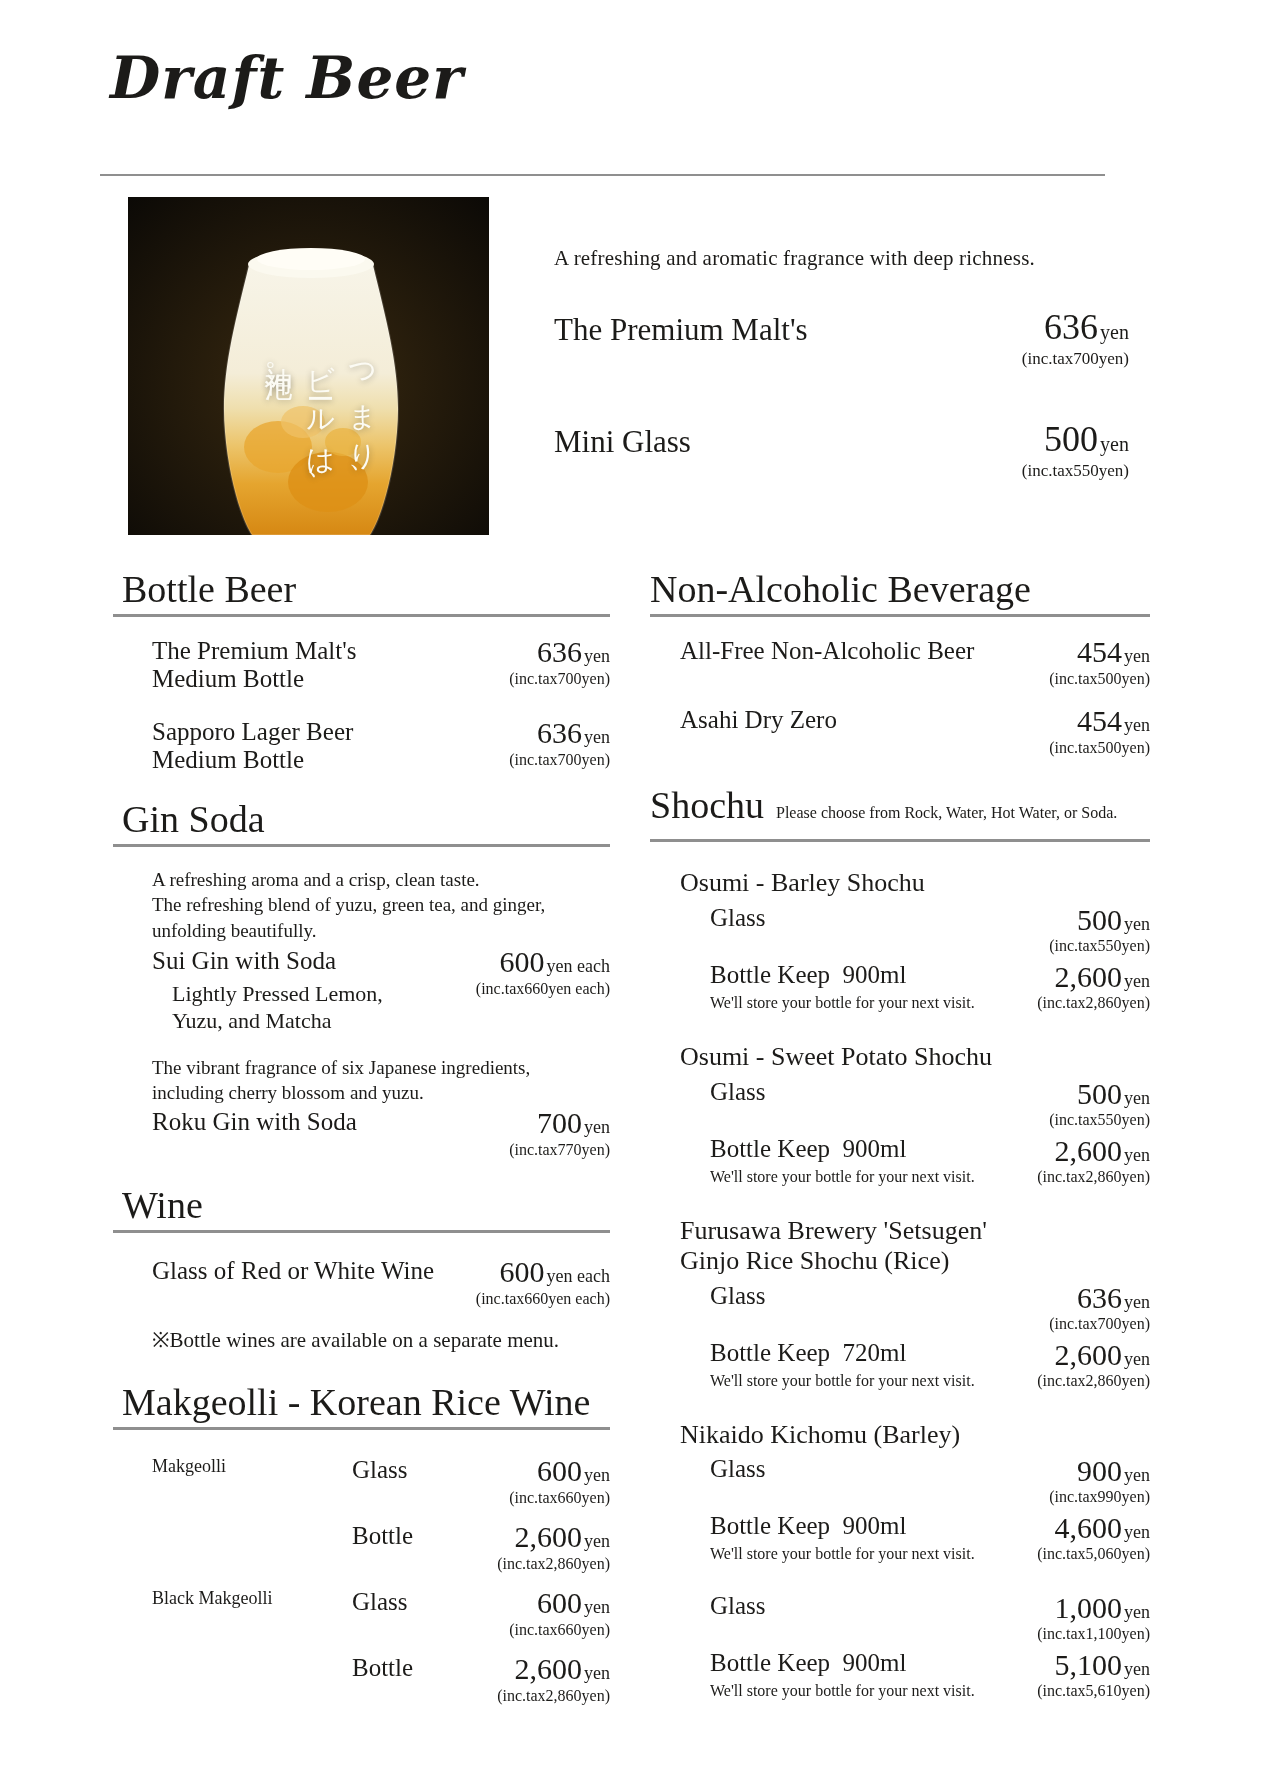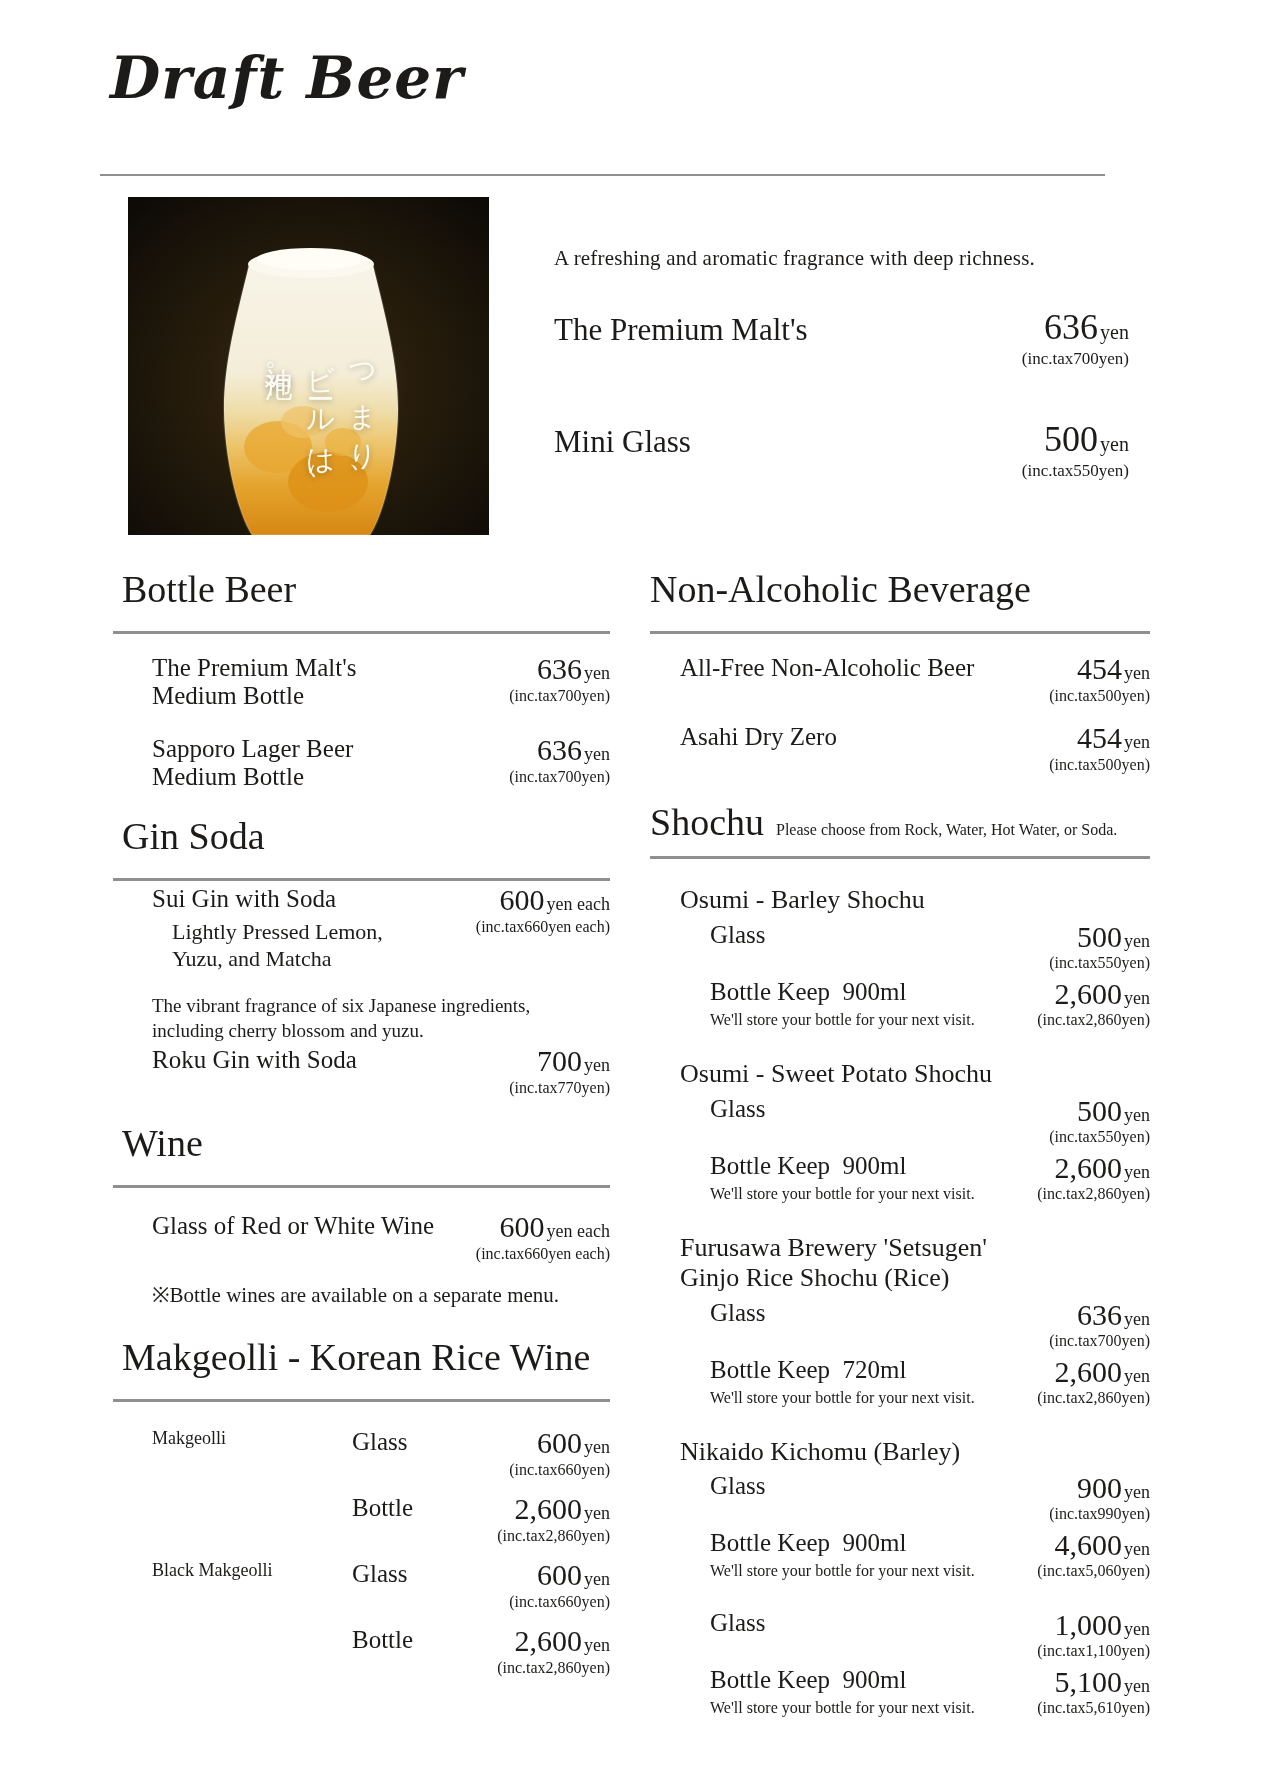--- a/index.html
+++ b/index.html
@@ -33,21 +33,21 @@
   .tax { font-size:17px; line-height:1.25; margin-top:3px; white-space:nowrap; }
 
   
   .col { position:absolute; top:570px; }
   .col-left  { left:113px; width:497px; }
   .col-right { left:650px; width:500px; }
   .col .num  { font-size:30px; }
   .col .unit { font-size:18px; }
   .col .tax  { font-size:16px; margin-top:2px; }
 
-  .sec-head { font-size:38px; line-height:1.0; padding-bottom:23px; border-bottom:3px solid #8f8f8f;
+  .sec-head { font-size:38px; line-height:1.0; padding-bottom:6px; border-bottom:3px solid #8f8f8f;
               white-space:nowrap; }
   .col-left .sec-head { padding-left:9px; }
 
   .lbody { padding-left:39px; }
   .irow { display:flex; justify-content:space-between; align-items:flex-start; }
   .iname { font-size:25px; line-height:1.12; white-space:nowrap; }
   .iname span { display:block; }
 
   .mt20 { margin-top:20px; } .mt13 { margin-top:25px; } .mt17 { margin-top:17px; }
 
@@ -174,20 +174,23 @@
             <div class="pl"><span class="num">636</span><span class="unit">yen</span></div>
             <div class="tax">(inc.tax700yen)</div>
           </div>
         </div>
       </div>
     </div>
 
     <div class="section">
       <div class="sec-head">Gin Soda</div>
       <div class="lbody">
+        <div class="gdesc">A refreshing aroma and a crisp, clean taste.
+The refreshing blend of yuzu, green tea, and ginger,
+unfolding beautifully.</div>
         <div class="irow grow1">
           <div>
             <div class="iname">Sui Gin with Soda</div>
             <div class="gsub">Lightly Pressed Lemon,
 Yuzu, and Matcha</div>
           </div>
           <div class="pw">
             <div class="pl"><span class="num">600</span><span class="unit">yen each</span></div>
             <div class="tax">(inc.tax660yen each)</div>
           </div>

